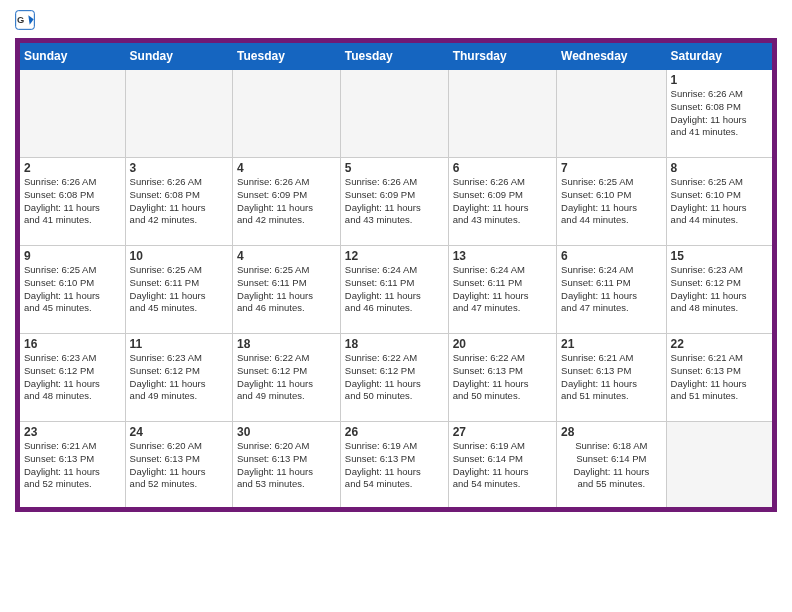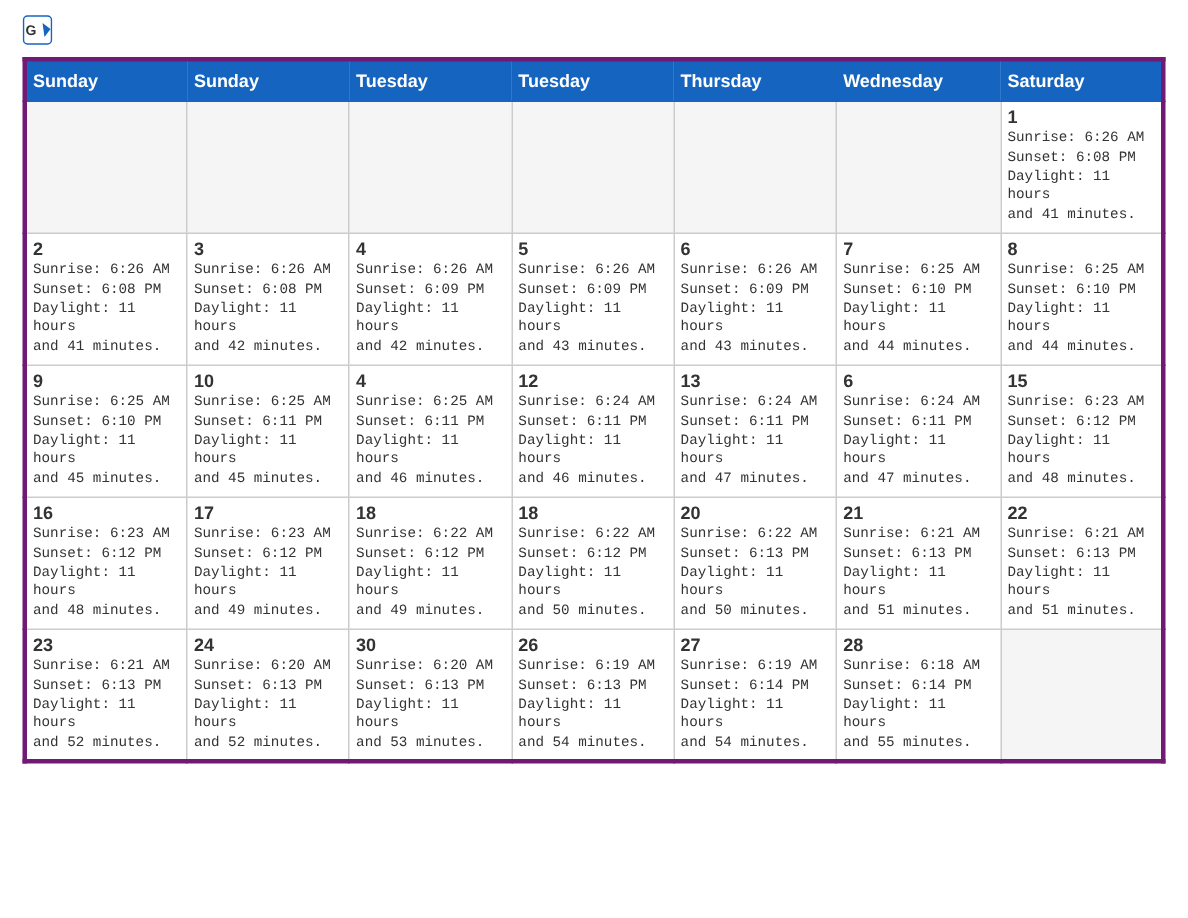--- a/index.html
+++ b/index.html
@@ -53,21 +53,21 @@
       font-weight: normal;
       color: #333;
     }
     .location-title {
       font-size: 15px;
       color: #555;
     }
     .calendar-table {
       width: 100%;
       border-collapse: collapse;
-      border: 3px solid #701a75;
+      border: 5px solid #701a75;
     }
     .calendar-table th {
       background-color: #1565C0;
       color: #fff;
       font-size: 12px;
       font-weight: bold;
       padding: 6px 4px;
       text-align: left;
       border: 1px solid #1565C0;
     }
@@ -89,21 +89,20 @@
       font-size: 12px;
       font-weight: bold;
       color: #333;
       display: block;
       margin-bottom: 1px;
     }
     .day-info {
       font-size: 9.5px;
       color: #333;
       line-height: 1.35;
-      font-family: Liberation Mono, monospace;
     }
     tr.week-row td {
       height: 88px;
     }
   </style>
 </head>
 <body>
 
 <div class="page">
   <div class="header">
@@ -256,21 +255,21 @@
         </tr>
         <tr class="week-row">
           <td>
             <span class="day-number">16</span>
             <div class="day-info" style="white-space: pre-line;">Sunrise: 6:23 AM
 Sunset: 6:12 PM
 Daylight: 11 hours
 and 48 minutes.</div>
           </td>
           <td>
-            <span class="day-number">17</span>
+            <span class="day-number">11</span>
             <div class="day-info" style="white-space: pre-line;">Sunrise: 6:23 AM
 Sunset: 6:12 PM
 Daylight: 11 hours
 and 49 minutes.</div>
           </td>
           <td>
             <span class="day-number">18</span>
             <div class="day-info" style="white-space: pre-line;">Sunrise: 6:22 AM
 Sunset: 6:12 PM
 Daylight: 11 hours
@@ -336,21 +335,21 @@
           </td>
           <td>
             <span class="day-number">27</span>
             <div class="day-info" style="white-space: pre-line;">Sunrise: 6:19 AM
 Sunset: 6:14 PM
 Daylight: 11 hours
 and 54 minutes.</div>
           </td>
           <td>
             <span class="day-number">28</span>
-            <div class="day-info" style="white-space: pre-line;">Sunrise: 6:18 AM
+            <div class="day-info" style="white-space: pre-line; text-align: center;">Sunrise: 6:18 AM
 Sunset: 6:14 PM
 Daylight: 11 hours
 and 55 minutes.</div>
           </td>
           <td class="empty"></td>
         </tr>
       </tbody>
   </table>
 </div>
 

